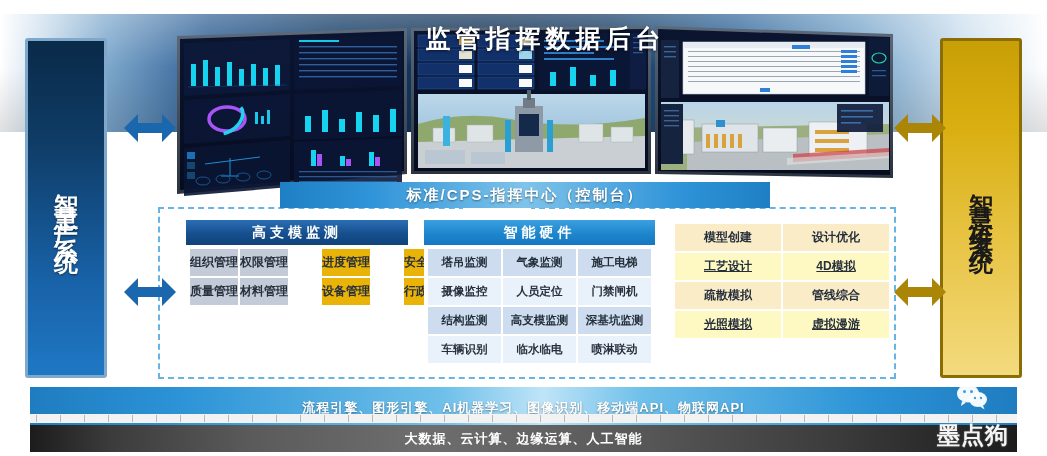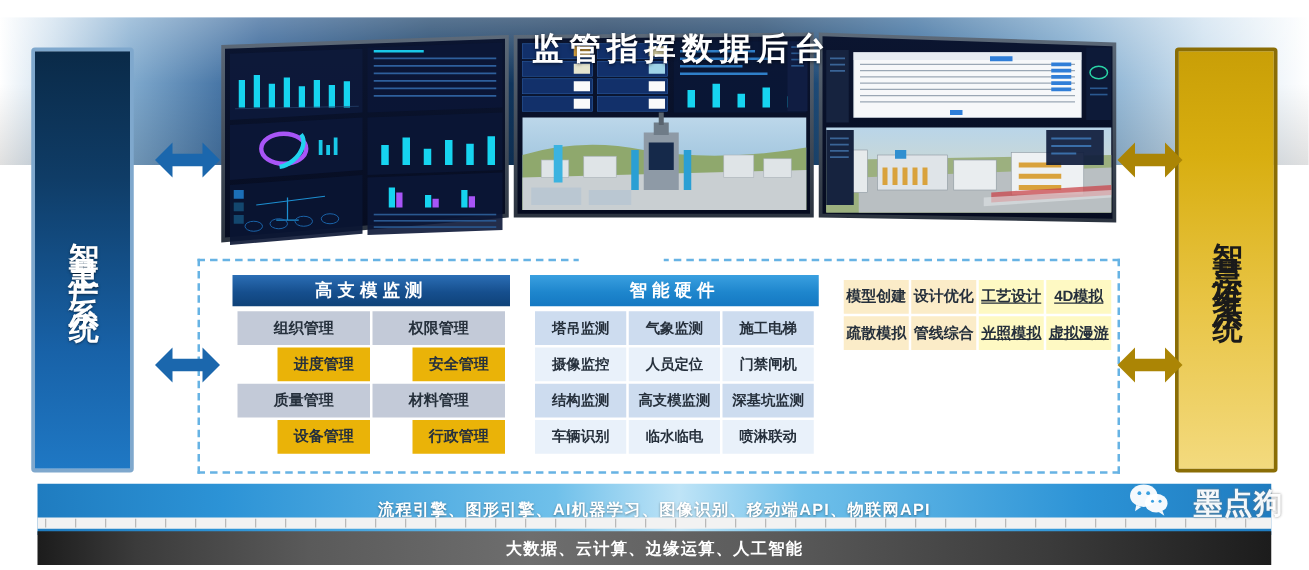--- a/index.html
+++ b/index.html
@@ -135,36 +135,36 @@
   .module-grid { display: grid; gap: 2px; padding: 4px 4px 4px 4px; }
   .cell {
     height: 27px; display: flex; align-items: center; justify-content: center;
     font-size: 12px; font-weight: bold; color: #26303c;
     white-space: nowrap;
   }
 
   
   #mod-site { left: 186px; width: 222px; }
   #mod-site .module-header { background: linear-gradient(180deg,#2b6eb5 0%, #164f8e 55%, #0f4279 100%); color:#fff; }
-  #mod-site .module-grid { grid-template-columns: 1fr 1fr; }
+  #mod-site .module-grid { grid-template-columns: 1fr 1fr 1fr 1fr; }
   #mod-site .cell.r0, #mod-site .cell.r2 { background: #c3cad8; }
   #mod-site .cell.r1, #mod-site .cell.r3 { background: #eab308; margin-left: 32px; }
 
   
   #mod-hw { left: 424px; width: 231px; }
   #mod-hw .module-header { background: linear-gradient(180deg,#3aa0e0 0%, #1e86cd 55%, #1478c2 100%); color:#fff; }
   #mod-hw .module-grid { grid-template-columns: 1fr 1fr 1fr; }
   #mod-hw .cell { font-size: 11.5px; }
   #mod-hw .cell.r0, #mod-hw .cell.r2 { background: #cddcef; }
   #mod-hw .cell.r1, #mod-hw .cell.r3 { background: #e9f1fa; }
 
   
   #mod-bim { left: 671px; width: 222px; }
   #mod-bim .module-header { background: linear-gradient(180deg,#fbe08c 0%, #f6d25e 55%, #f2cb4b 100%); color:#1c1c1c; letter-spacing:6px; }
-  #mod-bim .module-grid { grid-template-columns: 1fr 1fr 1fr 1fr; }
+  #mod-bim .module-grid { grid-template-columns: 1fr 1fr; }
   #mod-bim .cell.r0, #mod-bim .cell.r2 { background: #fbecc8; }
   #mod-bim .cell.r1, #mod-bim .cell.r3 { background: #fef9c3; text-decoration: underline; }
 
   
   .bar-blue {
     position: absolute; left: 30px; top: 387px; width: 987px; height: 41px;
     background: linear-gradient(90deg,#1f7cc0 0%, #2c93d6 15%, #6fc0ea 42%, #bfe4f7 52%, #6fc0ea 62%, #2c93d6 85%, #1f7cc0 100%);
     display: flex; align-items: center; justify-content: center;
     color: #ffffff; font-size: 13px; font-weight: bold; letter-spacing: 1px;
     text-shadow: 0 1px 2px rgba(0,0,0,.4);
@@ -184,22 +184,22 @@
     position: absolute; left: 30px; top: 425px; width: 987px; height: 27px;
     background: linear-gradient(90deg, #1c1c1c 0%, #3b3b3b 8%, #5a5a5a 22%, #6e6e6e 40%, #5a5a5a 60%, #3b3b3b 82%, #1c1c1c 100%);
     display: flex; align-items: center; justify-content: center;
     color: #ffffff; font-size: 13px; font-weight: bold; letter-spacing: 1px;
     z-index: 25;
   }
 
   
   .watermark {
     position: absolute; left: 903px; top: 383px; width: 140px; height: 38px;
-    display: flex; align-items: center; gap: 18px;
-    z-index: 60; pointer-events: none;
+    display: flex; align-items: center; gap: 5px;
+    z-index: 60; pointer-events: none; flex-direction: column;
   }
   .watermark .wm-text {
     font-size: 23px; font-weight: bold; color: #fdfdfd;
     letter-spacing: 1px;
     text-shadow: 0 0 2px rgba(120,120,120,.9);
     opacity: .96;
   }
 </style>
 </head>
 <body>
@@ -460,20 +460,21 @@
             <rect x="489" y="91" width="15" height="1.4"></rect>
           <rect x="489" y="96" width="15" height="1.4"></rect>
             <rect x="489" y="101" width="15" height="1.4"></rect>
         </g>
       </g>
     </svg>
   </div>
 
   <div class="main-title">监管指挥数据后台</div>
 
+  <div class="cc-label">标准/CPS-指挥中心（控制台）</div>
 
   <div class="side-panel" id="left-panel">
     <div class="inner">
       <span class="vtext">智慧工厂系统</span>
     </div>
   </div>
 
   <div class="side-panel" id="right-panel">
     <div class="inner">
       <span class="vtext">智慧运维系统</span>

